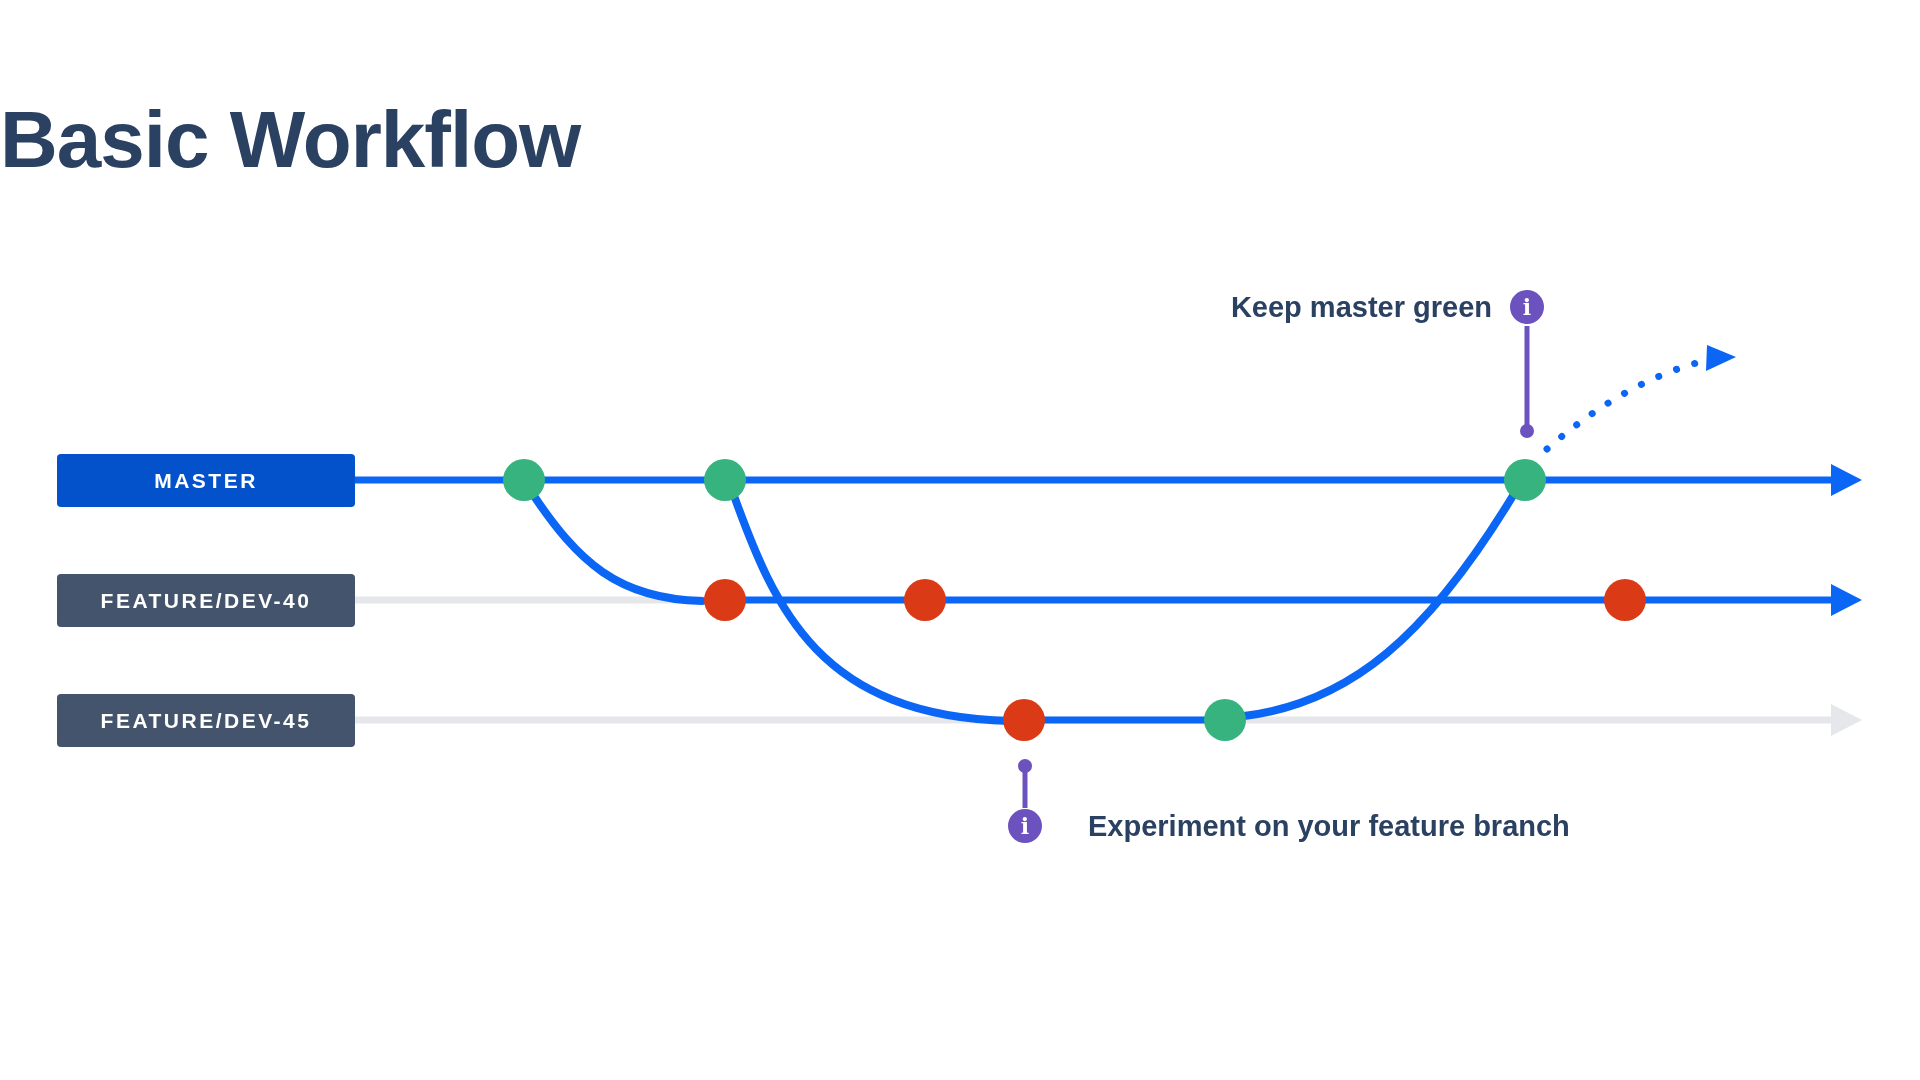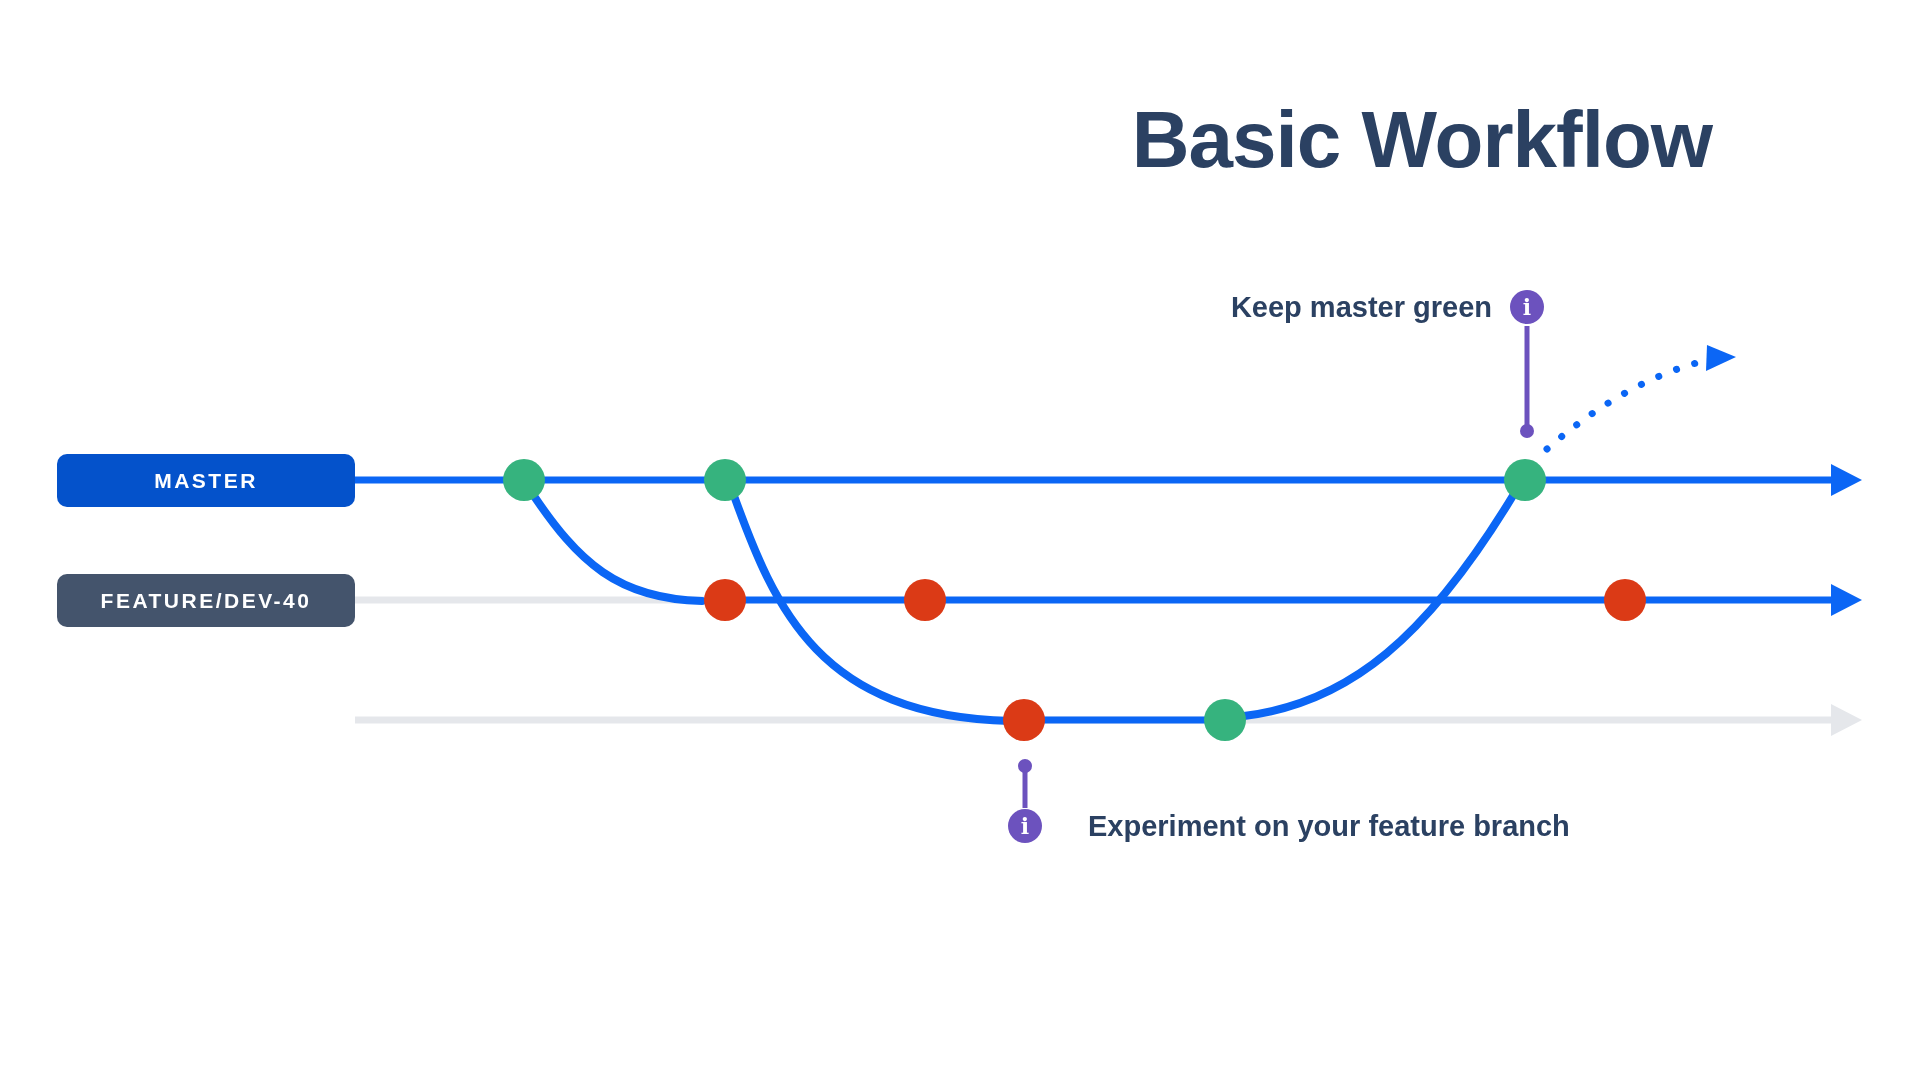--- a/index.html
+++ b/index.html
@@ -6,25 +6,25 @@
     --line_blue:#0B66F5; --badge_blue:#0452CB; --badge_slate:#44546C;
     --inactive_gray:#E5E7EB; --commit_green:#36B37E; --commit_red:#DB3A16;
     --info_purple:#6C52BE; --text_navy:#2B4162;
   }
   *{margin:0;padding:0;box-sizing:border-box;}
   html,body{background:#fff;}
   body{font-family:"Liberation Sans", sans-serif;}
   .stage{position:relative;width:1920px;height:1080px;background:#fff;overflow:hidden;}
   .svg-layer{position:absolute;left:0;top:0;}
   .page-title{
-    position:absolute;left:0;top:94px;width:1712px;text-align:right;
-    font-size:80px;font-weight:bold;letter-spacing:-1px;color:var(--text_navy,#2B4162);padding-left:12px;
+    position:absolute;left:0;top:94px;width:1712px;text-align:left;
+    font-size:80px;font-weight:bold;letter-spacing:-1px;color:var(--text_navy,#2B4162);
   }
   .badge{
-    position:absolute;left:57px;width:298px;height:53px;border-radius:10px;
+    position:absolute;left:57px;width:298px;height:53px;border-radius:4px;
     display:flex;align-items:center;justify-content:center;
     color:#fff;font-size:21px;font-weight:bold;letter-spacing:2.5px;
   }
   .badge-master{top:454px;background:var(--badge_blue,#0452CB);}
   .badge-dev30{top:574px;background:var(--badge_slate,#44546C);}
   .badge-dev45{top:694px;background:var(--badge_slate,#44546C);}
   .commit{
     position:absolute;width:42px;height:42px;border-radius:50%;
   }
   .anno{
@@ -81,20 +81,21 @@
       <div class="commit" style="left: 904px; top: 579px; background: rgb(219, 58, 22);"></div>
       <div class="commit" style="left: 1604px; top: 579px; background: rgb(219, 58, 22);"></div>
       <div class="commit" style="left: 1003px; top: 699px; background: rgb(219, 58, 22);"></div>
       <div class="commit" style="left: 1204px; top: 699px; background: rgb(54, 179, 126);"></div>
     </div>
 
   <div class="page-title">Basic Workflow</div>
 
   <div class="badge badge-master">MASTER</div>
   <div class="badge badge-dev30">FEATURE/DEV-40</div>
+  <div class="badge badge-dev45">FEATURE/DEV-45</div>
 
   <div class="anno anno-master">Keep master green</div>
   <div class="info-icon info-master">i</div>
 
   <div class="anno anno-feature">Experiment on your feature branch</div>
   <div class="info-icon info-feature">i</div>
 
 </div>
 
 </body></html>

